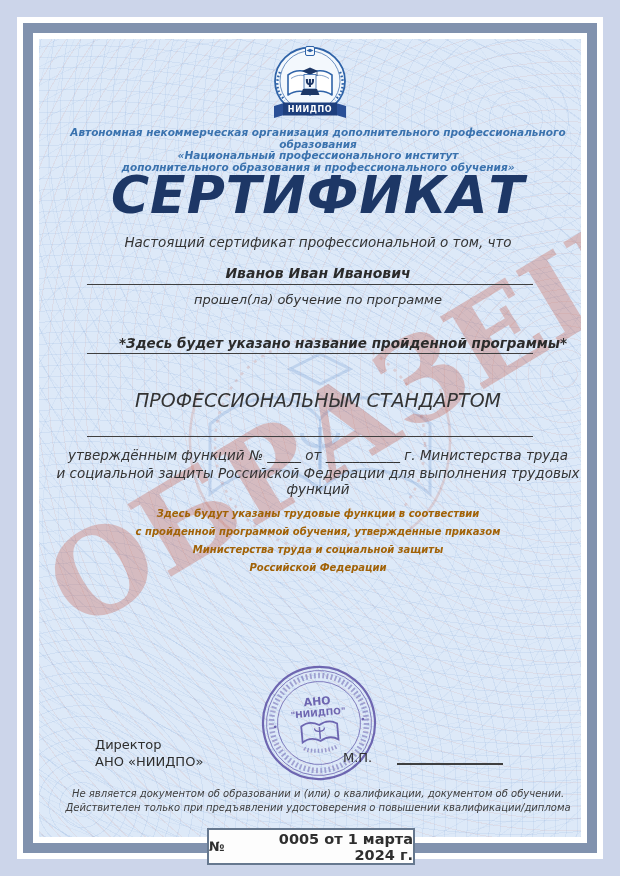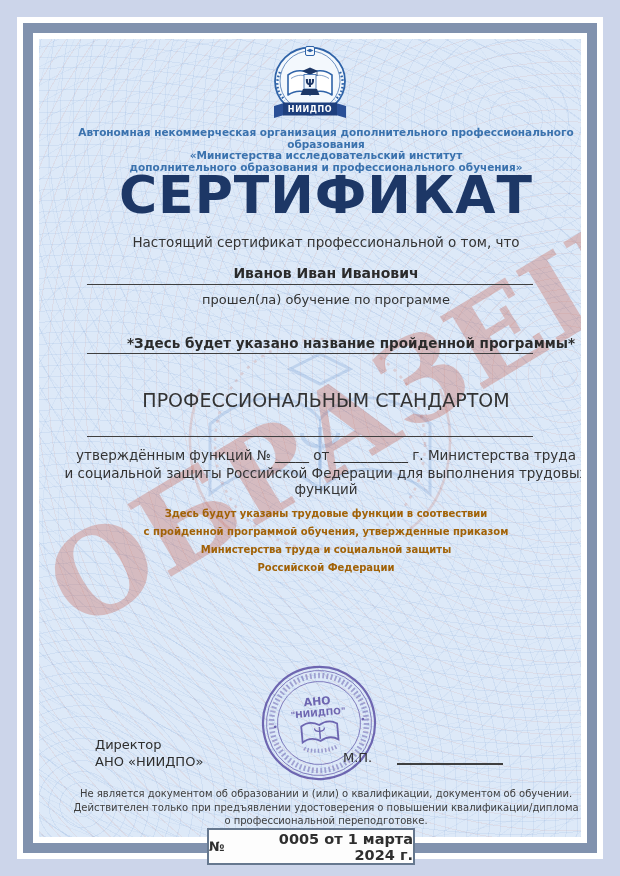--- a/index.html
+++ b/index.html
@@ -23,21 +23,21 @@
       repeating-radial-gradient(circle at 55% 15%, rgba(115,155,210,0.07) 0 1px, transparent 1px 18px);
   }
   .wm-emblem { position:absolute; left:131px; top:290px; width:300px; height:230px; pointer-events:none; }
   .wm-text {
     position:absolute; left:-75px; top:316px; width:760px; height:140px;
     display:flex; align-items:center; justify-content:center;
     font-family:"DejaVu Serif", serif; font-weight:bold; font-size:116px;
     letter-spacing:0px; color:rgba(197,82,64,0.30);
     transform:rotate(-31deg); pointer-events:none; white-space:nowrap;
   }
-  .block { position:absolute; left:16px; width:100%; text-align:center; color:#333333; }
+  .block { position:absolute; left:8px; width:100%; text-align:center; color:#333333;font-style:italic; }
   .logo-wrap { position:absolute; top:6px; left:0; width:100%; display:flex; justify-content:center; }
   .org-lines { top:88px; font-size:10.5px; line-height:11.5px; font-weight:bold; color:#3a72ae; }
   .cert-title { top:126px; font-size:52px; font-weight:bold; color:#1d3766; letter-spacing:1px; }
   .intro { top:195px; font-size:13.5px; }
   .holder { top:226px; font-size:14px; font-weight:bold; color:#2b2b2b; }
   .rule { position:absolute; left:48px; width:446px; height:1px; background:#3f3f3f; }
   .r1 { top:245px; } .r2 { top:314px; } .r3 { top:397px; }
   .completed { top:253px; font-size:13px; }
   .program { top:296px; font-size:13.5px; font-weight:bold; color:#2b2b2b;margin-left:25px; }
   .comp1 { top:332px; font-size:13.5px; }
@@ -103,21 +103,21 @@
         <path d="M82,27 C87,38 85,48 77,55" fill="none" stroke="#2f63a8" stroke-width="2.4" stroke-dasharray="1.6 2.2"></path>
         <path d="M26,58 L16,61 L16,73 L26,70 Z" fill="#2a4f96"></path>
         <path d="M78,58 L88,61 L88,73 L78,70 Z" fill="#2a4f96"></path>
         <rect x="25" y="57.5" width="54" height="13" fill="#1e3f7d"></rect>
         <text x="52" y="67" font-size="8" font-weight="bold" fill="#ffffff" text-anchor="middle" letter-spacing="0.6">НИИДПО</text>
       </svg>
     </div>
 
     <div class="block org-lines">
       <div>Автономная некоммерческая организация дополнительного профессионального образования</div>
-      <div>«Министерства исследовательский институт</div>
+      <div>«Национальный профессионального институт</div>
       <div>дополнительного образования и профессионального обучения»</div>
     </div>
 
     <div class="block cert-title">СЕРТИФИКАТ</div>
 
     <div class="block intro">Настоящий сертификат профессиональной о том, что</div>
 
     <div class="block holder">Иванов Иван Иванович</div>
     <div class="rule r1"></div>
 
@@ -159,21 +159,20 @@
     <div class="director">
       <div>Директор</div>
       <div>АНО «НИИДПО»</div>
     </div>
     <div class="seal-label">М.П.</div>
     <div class="seal-rule"></div>
 
     <div class="block footer">
       <div>Не является документом об образовании и (или) о квалификации, документом об обучении.</div>
       <div>Действителен только при предъявлении удостоверения о повышении квалификации/диплома</div>
-      <div>о профессиональной переподготовке.</div>
     </div>
   </div>
 
   <div class="badge">
     <span class="num-sign">№</span>
     <span class="num-val">0005 от 1 марта 2024 г.</span>
   </div>
 </div>
 
 </body></html>

